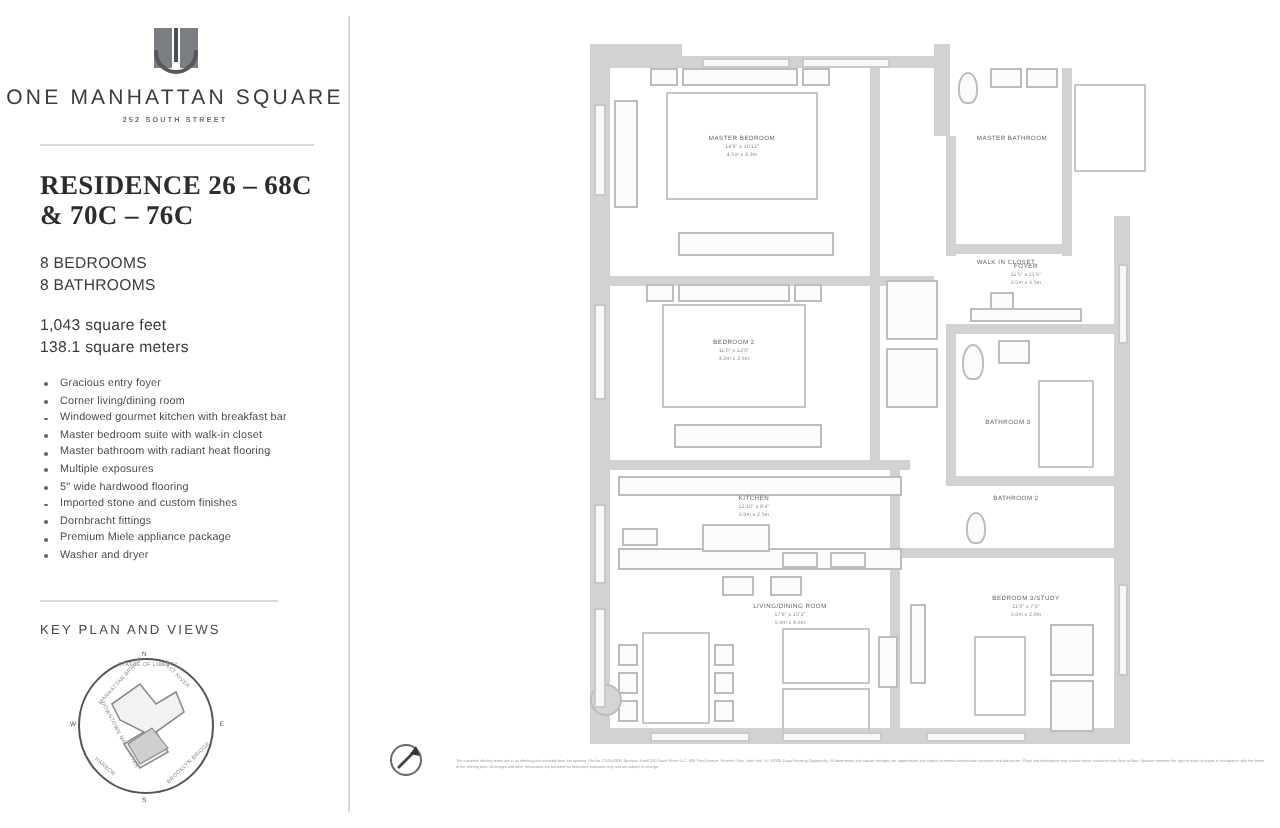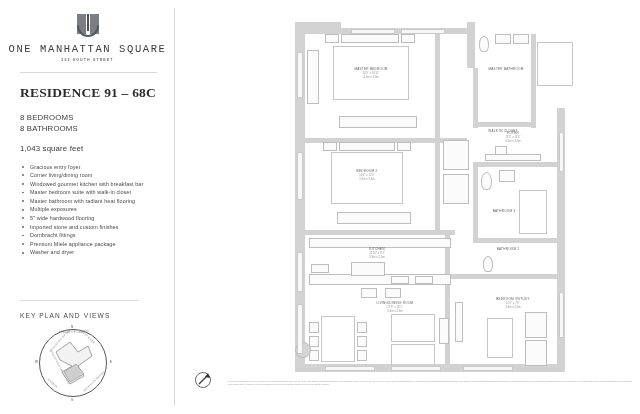--- a/index.html
+++ b/index.html
@@ -14,21 +14,21 @@
   .left{width:175px;height:414px;position:relative;box-sizing:border-box;padding:0;}
   .vdivider{position:absolute;left:174px;top:8px;width:1px;height:398px;background:#d8d8d8;}
 
   .logo-wrap{margin-top:14px;text-align:center;}
   .logo-mark{width:22px;height:24px;margin:0 auto 5px auto;position:relative;}
   .logo-mark .lm-left{position:absolute;left:0;top:0;width:9px;height:20px;background:#7b7f84;}
   .logo-mark .lm-right{position:absolute;right:0;top:0;width:9px;height:20px;background:#7b7f84;}
   .logo-mark .lm-arc{position:absolute;left:0;bottom:1px;width:22px;height:12px;
      border:2px solid #55595e;border-top:0;border-radius:0 0 11px 11px;box-sizing:border-box;}
   .logo-mark .lm-stem{position:absolute;left:10px;top:0;width:2px;height:17px;background:#4c5055;}
-  .brand{font-family:Liberation Mono, monospace;font-size:10.5px;letter-spacing:1.6px;color:#3c3c3c;white-space:nowrap;}
+  .brand{font-family:Liberation Sans, sans-serif;font-size:10.5px;letter-spacing:1.6px;color:#3c3c3c;white-space:nowrap;}
   .brand-sub{font-size:3.6px;letter-spacing:1.1px;color:#6f6f6f;margin-top:3px;font-weight:bold;}
 
   .hr{height:1px;background:#d9d9d9;margin:10px 18px 0 20px;}
 
   .res-title{margin:13px 0 0 20px;font-family:"Liberation Serif", serif;
      font-size:13.5px;font-weight:bold;line-height:14.5px;color:#2c2c2c;letter-spacing:.2px;}
 
   .specs{margin:11px 0 0 20px;font-size:7.8px;line-height:11px;color:#3b3b3b;letter-spacing:.15px;}
   .area{margin:9px 0 0 20px;font-size:7.8px;line-height:11px;color:#3b3b3b;letter-spacing:.15px;}
 
@@ -74,30 +74,32 @@
         <div class="lm-arc"></div>
           <div class="lm-stem"></div>
       </div>
       <div class="brand">ONE MANHATTAN SQUARE</div>
       <div class="brand-sub">252 SOUTH STREET</div>
     </div>
 
     <div class="hr"></div>
 
     <div class="res-title">
-      <div>RESIDENCE 91 – 68C</div>
+      <div>RESIDENCE 26 – 68C</div>
+      <div>&amp; 70C – 76C</div>
     </div>
 
     <div class="specs">
       <div>8 BEDROOMS</div>
       <div>8 BATHROOMS</div>
     </div>
 
     <div class="area">
       <div>1,043 square feet</div>
+      <div>138.1 square meters</div>
     </div>
 
     <ul class="feat">
       <li>Gracious entry foyer</li>
       <li>Corner living/dining room</li>
       <li>Windowed gourmet kitchen with breakfast bar</li>
       <li>Master bedroom suite with walk-in closet</li>
       <li>Master bathroom with radiant heat flooring</li>
       <li>Multiple exposures</li>
       <li>5" wide hardwood flooring</li>

